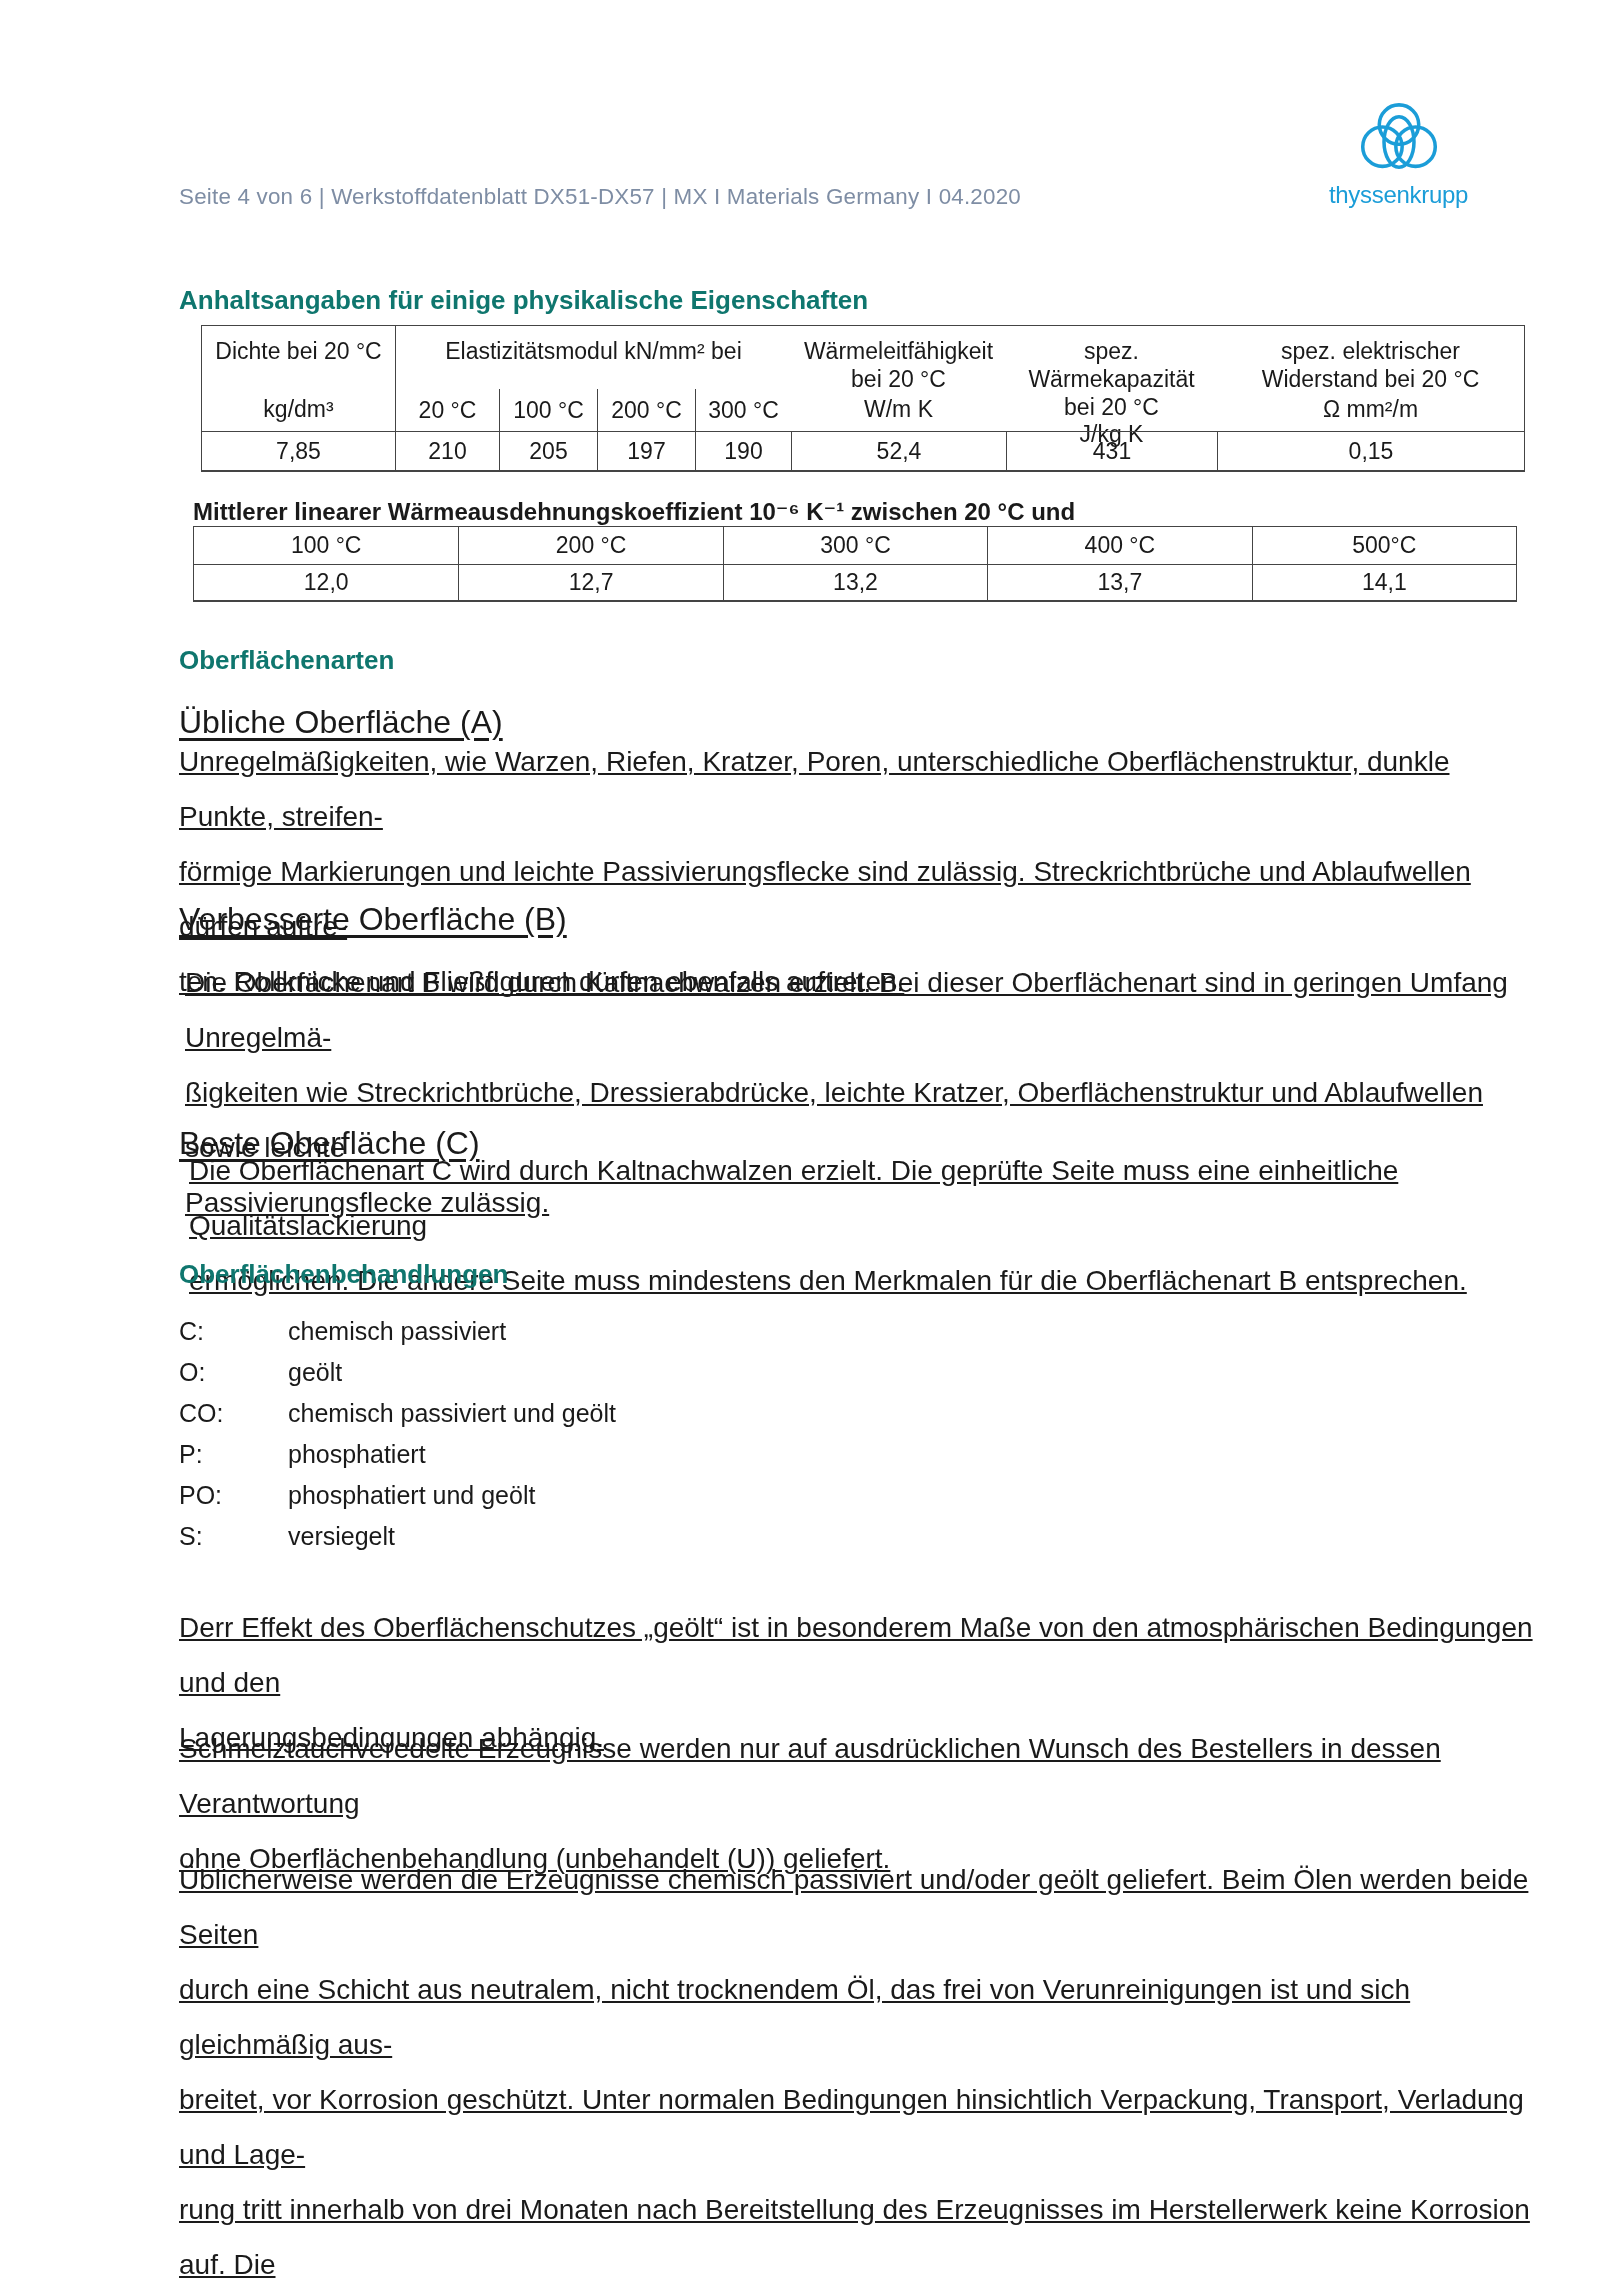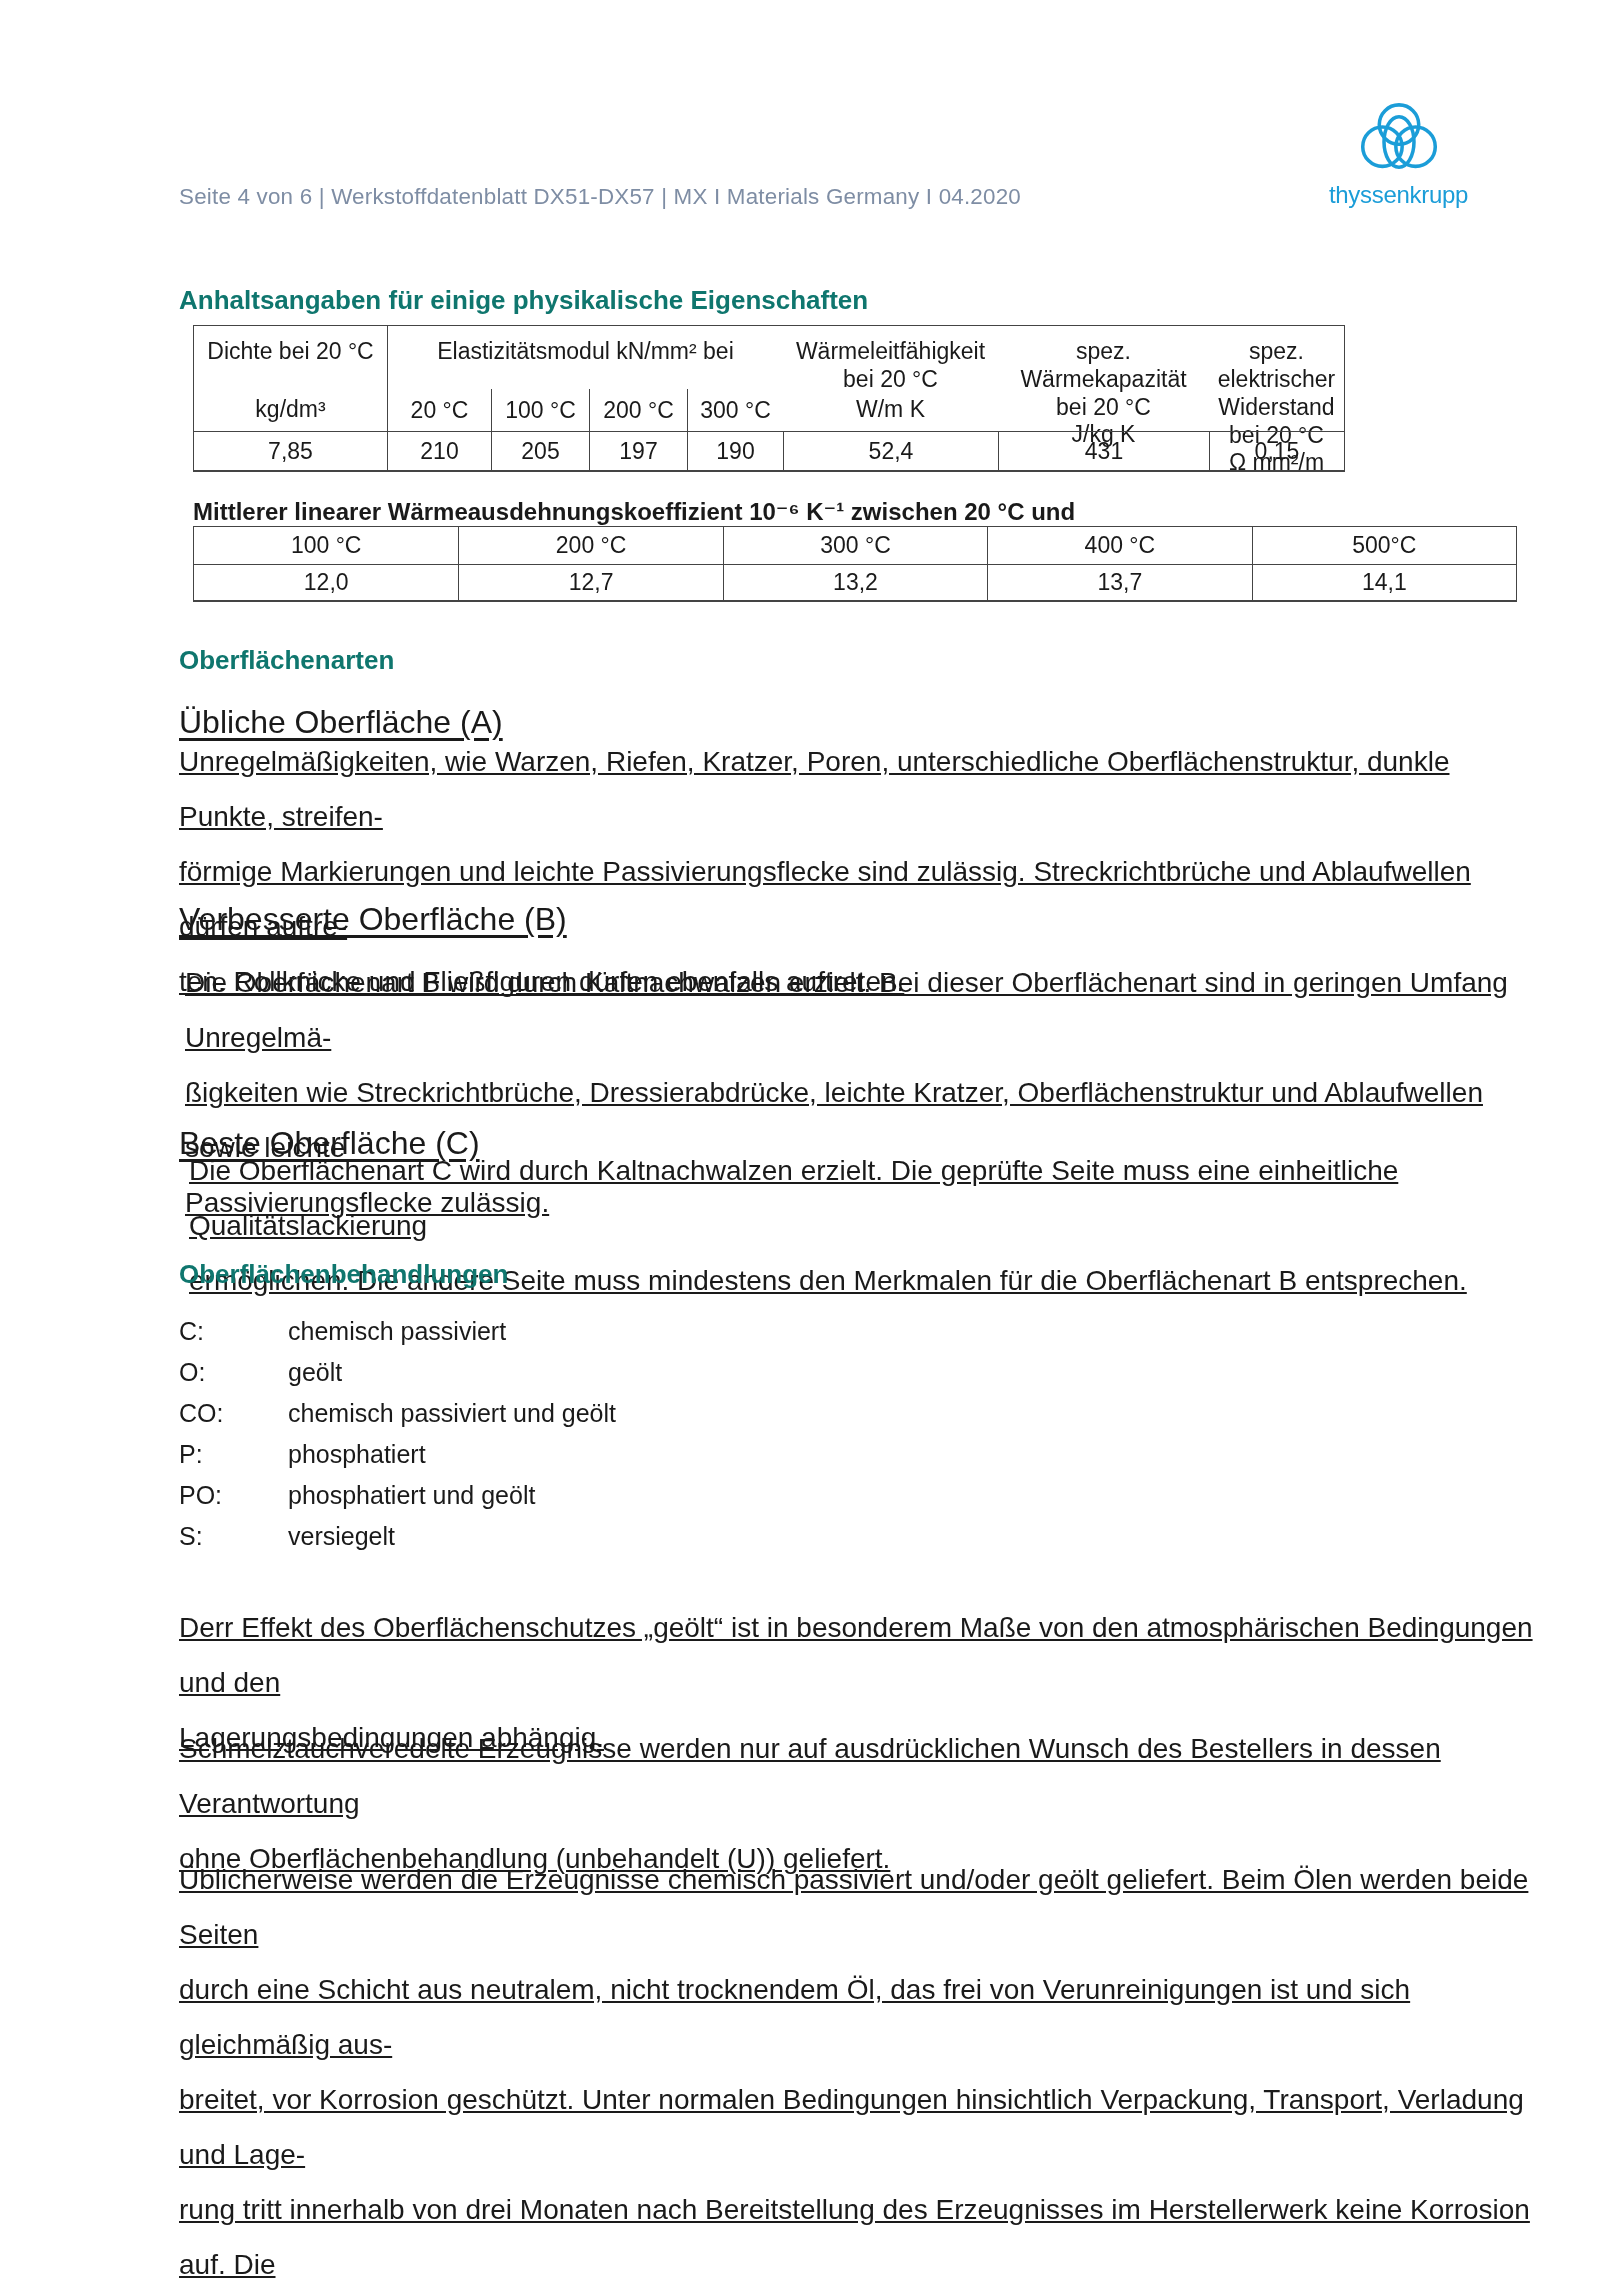--- a/index.html
+++ b/index.html
@@ -16,21 +16,21 @@
   #logo svg{display:block;margin:0 auto;}
   #logo-wordmark{margin-top:7.2px;font-size:24px;color:#1b9dd8;letter-spacing:-0.3px;}
 
   
   .blue-h{color:#0f766e;font-weight:bold;font-size:26px;line-height:30px;}
   #s1-title{left:179px;top:285px;}
   #arten-title{left:179px;top:645px;}
   #behandlung-title{left:179px;top:1259px;}
 
   
-  #t1{left:193px;top:325px;width:1152px;display:grid;box-sizing:border-box;
+  #t1{left:201px;top:325px;width:1324px;display:grid;box-sizing:border-box;
       grid-template-columns:193px 104px 98px 98px 96px 215px 211px 1fr;
       grid-template-rows:63px 42px 39px;
       border:1.8px solid #444;border-bottom-width:2.7px;
       font-size:23px;}
   #t1 .cell{display:flex;align-items:center;justify-content:center;text-align:center;box-sizing:border-box;}
   #t1 .bl{border-left:1.3px solid #444;}
   #t1 .span2{grid-row:1/3;flex-direction:column;justify-content:space-between;padding:10.7px 5.4px 8px 5.4px;}
   #t1 .title{white-space:pre-line;line-height:28px;}
   #t1 .r2{grid-row:2;}
   #t1 .r3{grid-row:3;border-top:1.8px solid #444;}

